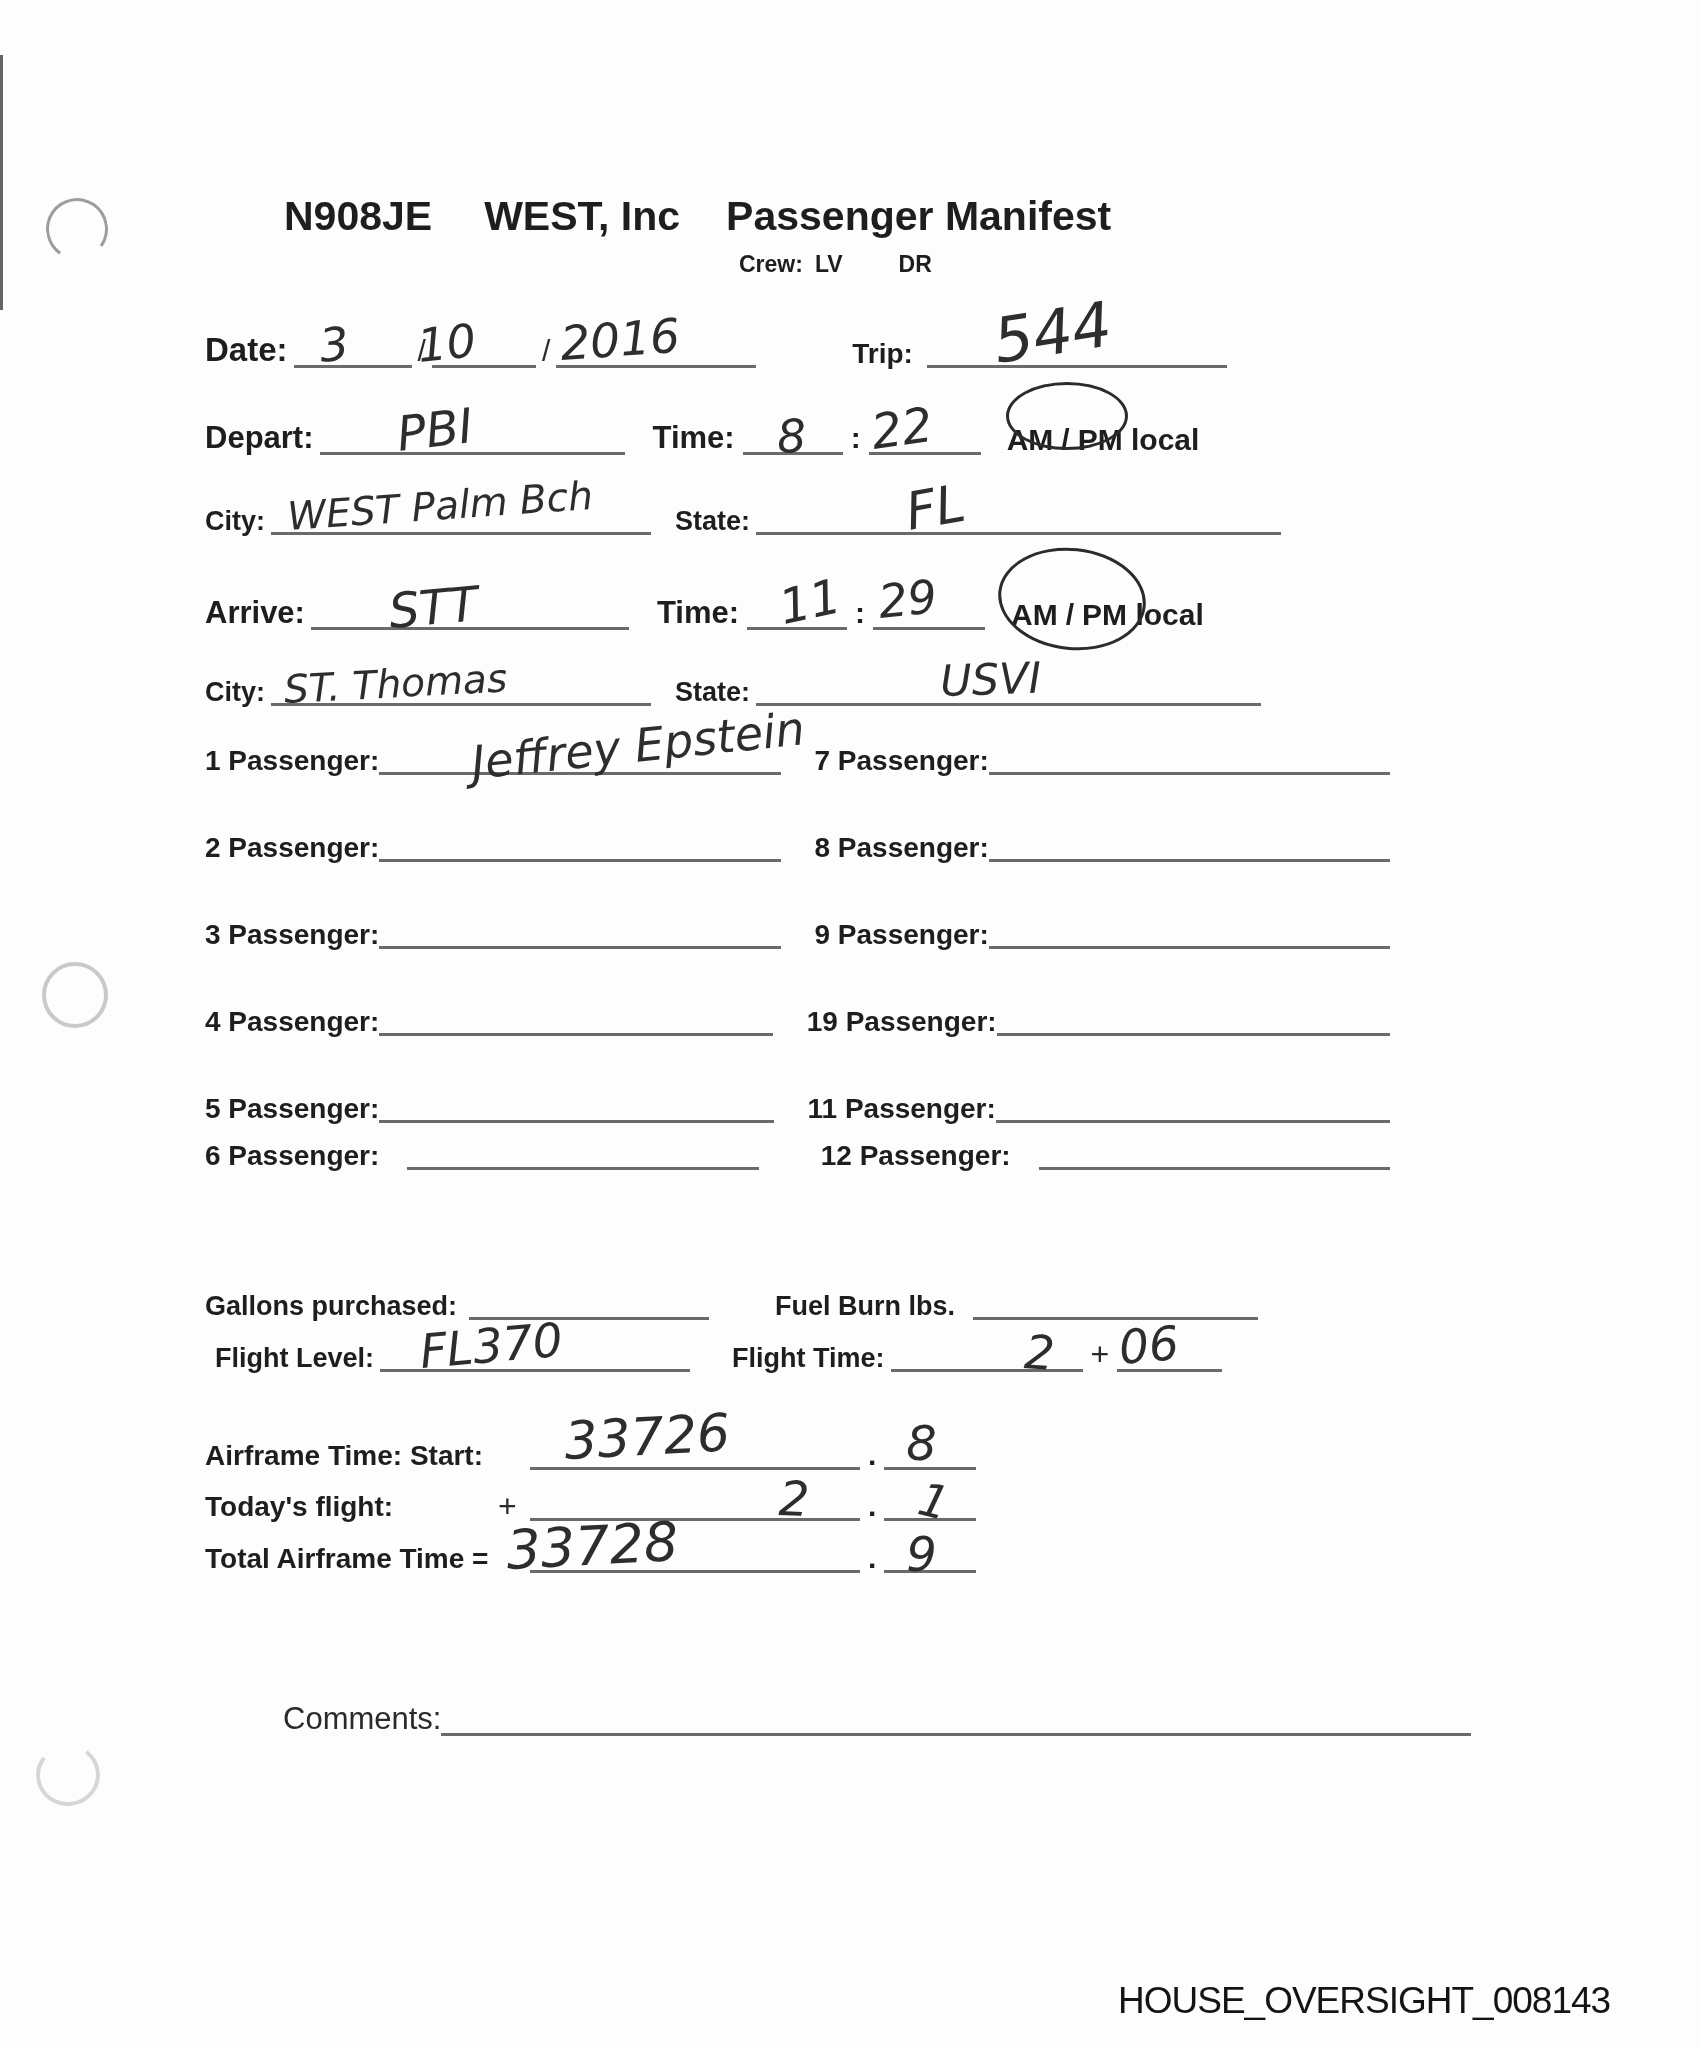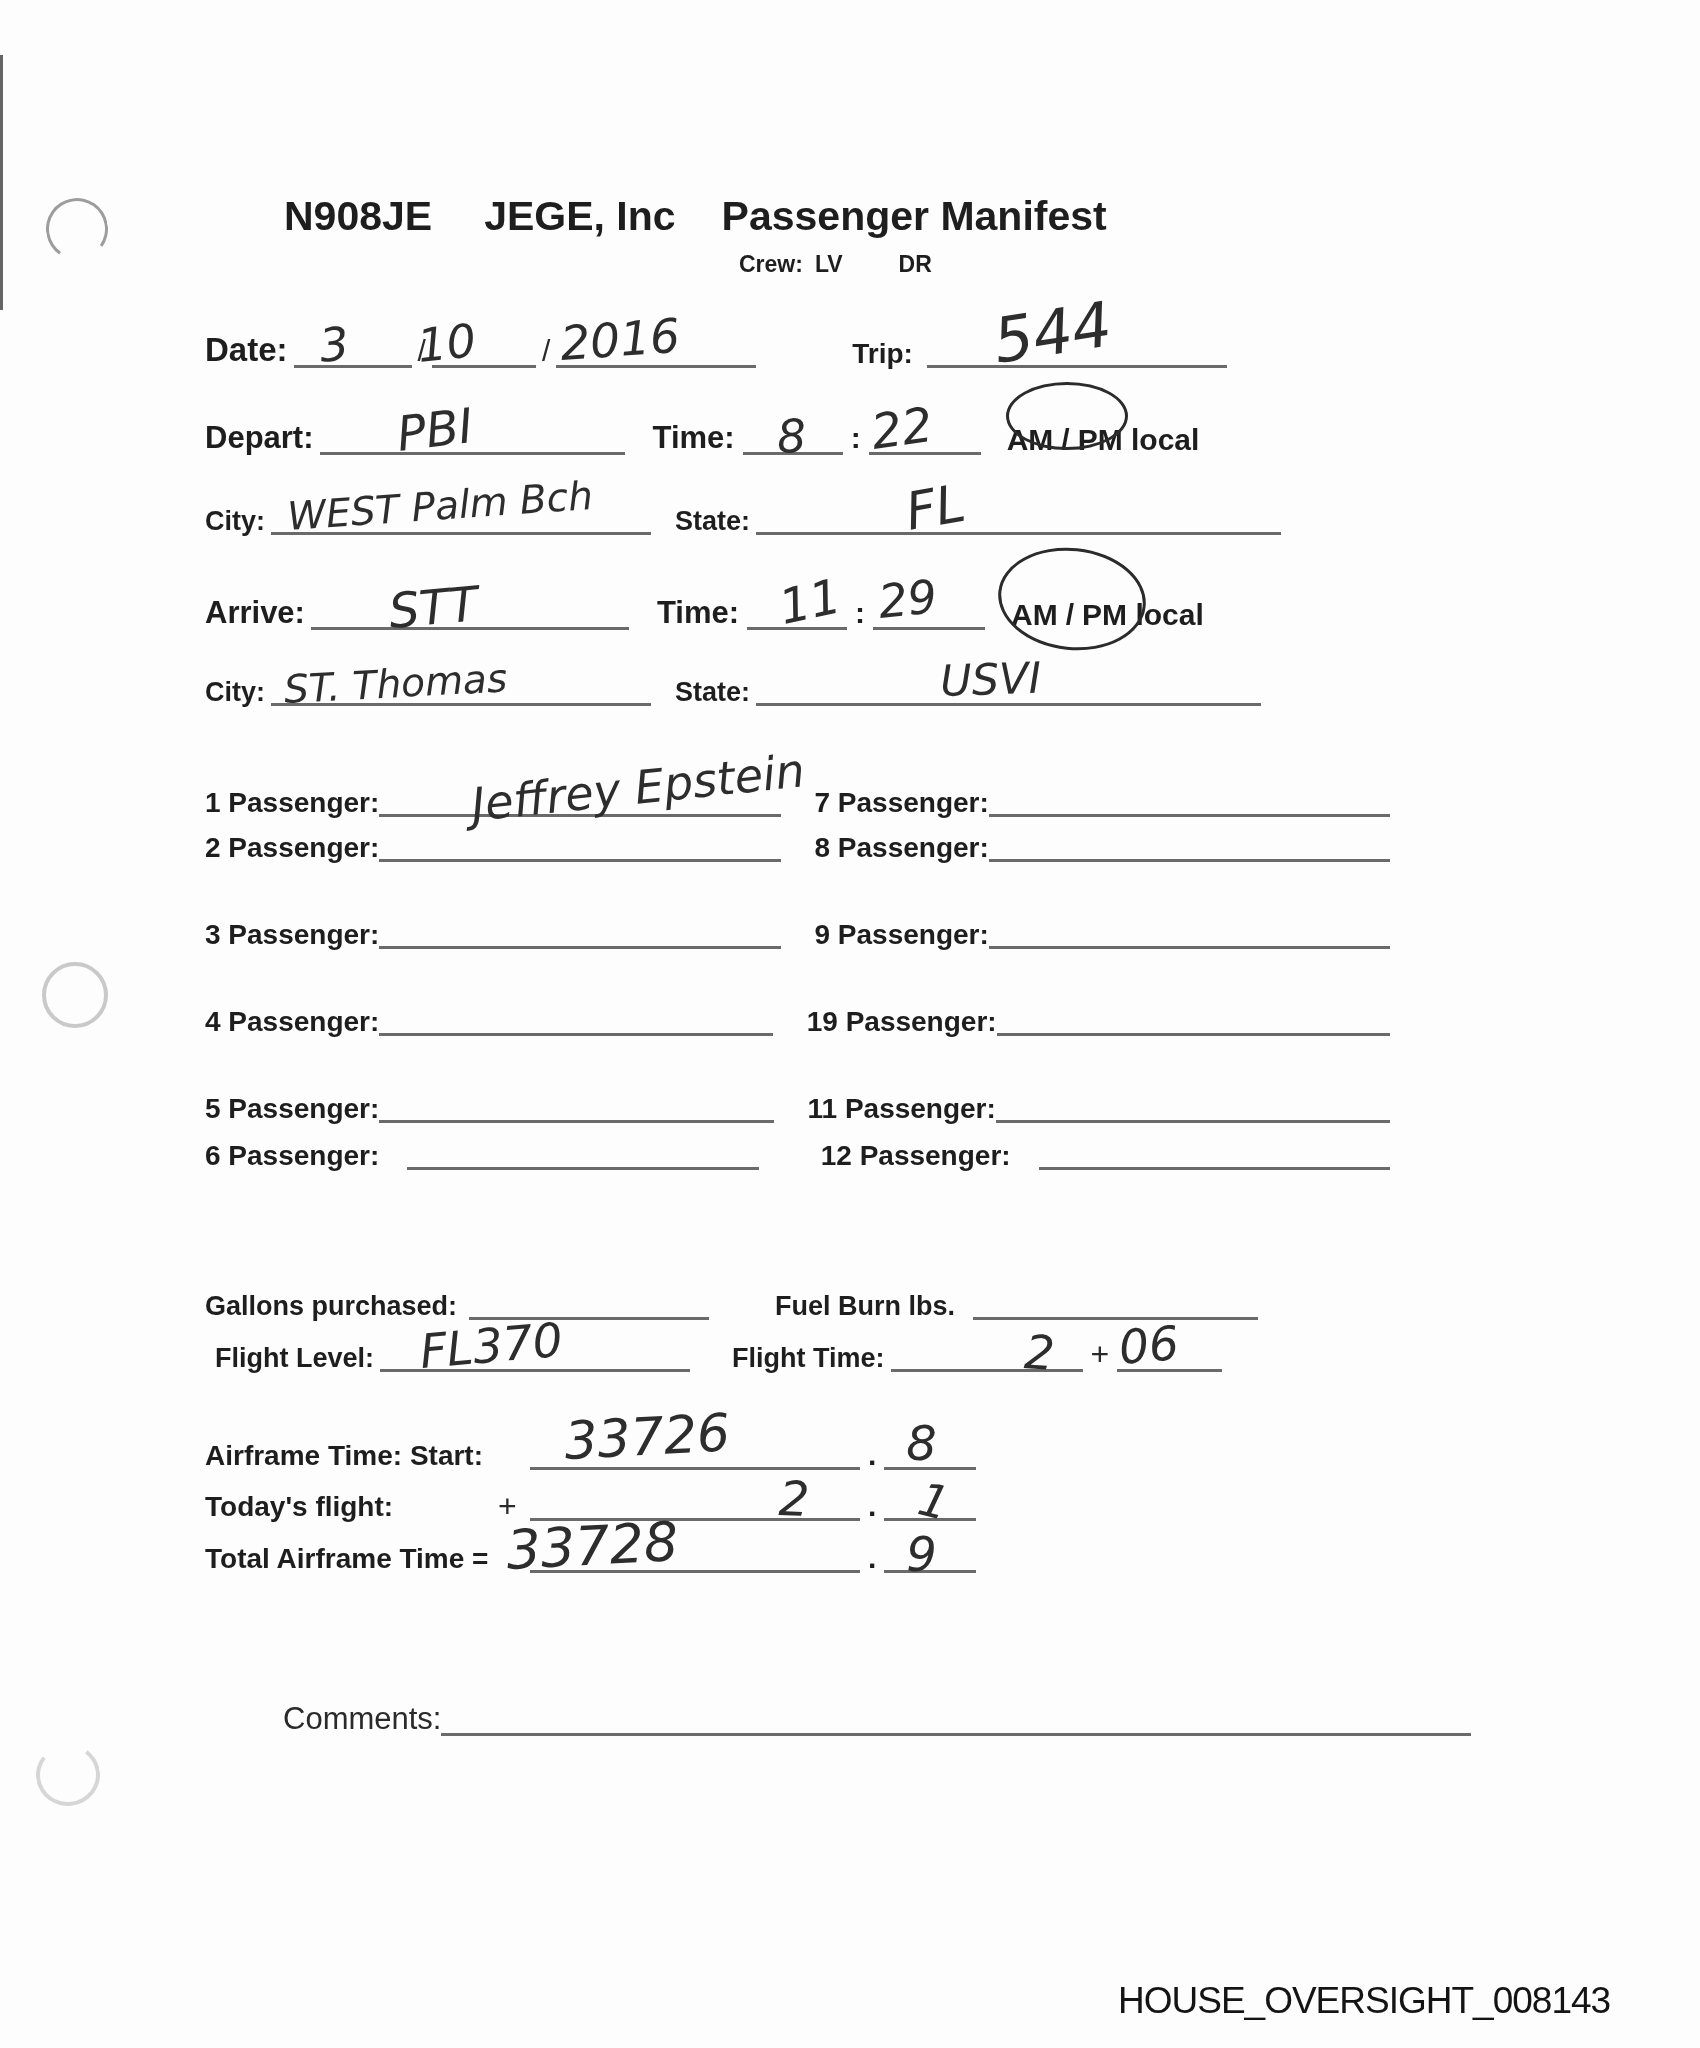--- a/index.html
+++ b/index.html
@@ -46,21 +46,21 @@
 
 <div class="page">
 
   <div class="edge-line"></div>
   <div class="punch punch-top"></div>
   <div class="punch punch-mid"></div>
   <div class="punch punch-bot"></div>
 
   <div class="row" style="left:284px;top:190px;height:48px;">
     <span class="lbl" style="font-size:41px;margin-right:52px;">N908JE</span>
-    <span class="lbl" style="font-size:41px;margin-right:46px;">JEGE, Inc</span>
+    <span class="lbl" style="font-size:41px;margin-right:46px;">WEST, Inc</span>
     <span class="lbl" style="font-size:41px;">Passenger Manifest</span>
   </div>
 
   <div class="row" style="left:739px;top:250px;height:26px;">
     <span class="lbl" style="font-size:23px;">Crew:</span>
     <span class="lbl" style="font-size:23px;margin-left:12px;">LV</span>
     <span class="lbl" style="font-size:23px;margin-left:56px;">DR</span>
   </div>
 
   <div class="row" style="left:205px;top:298px;height:70px;">
@@ -142,21 +142,21 @@
     <span class="line" style="width:380px;margin-left:6px;">
       <span class="hw" style="font-size:39px;left:14px;bottom:-6px;transform:rotate(-3deg);">ST. Thomas</span>
     </span>
     <span class="gap" style="width:24px;"></span>
     <span class="lbl" style="font-size:27px;">State:</span>
     <span class="line" style="width:505px;margin-left:6px;">
       <span class="hw" style="font-size:43px;left:185px;bottom:0px;transform:rotate(-2deg);">USVI</span>
     </span>
   </div>
 
-  <div class="row" style="left:205px;top:757px;width:1185px;height:60px;text-align:right;">
+  <div class="row" style="left:205px;top:715px;width:1185px;height:60px;text-align:right;">
     <span class="lbl" style="font-size:28px;">1 Passenger:</span>
     <span class="line fill" style="margin-right:34px;">
       <span class="hw" style="font-size:46px;left:95px;bottom:-14px;transform:rotate(-6deg);">Jeffrey Epstein</span>
     </span>
     <span class="lbl" style="font-size:28px;">7 Passenger:</span>
     <span class="line fill">
       <span class="hw" style="font-size:40px;left:20px;bottom:0;"></span>
     </span>
   </div>
 

